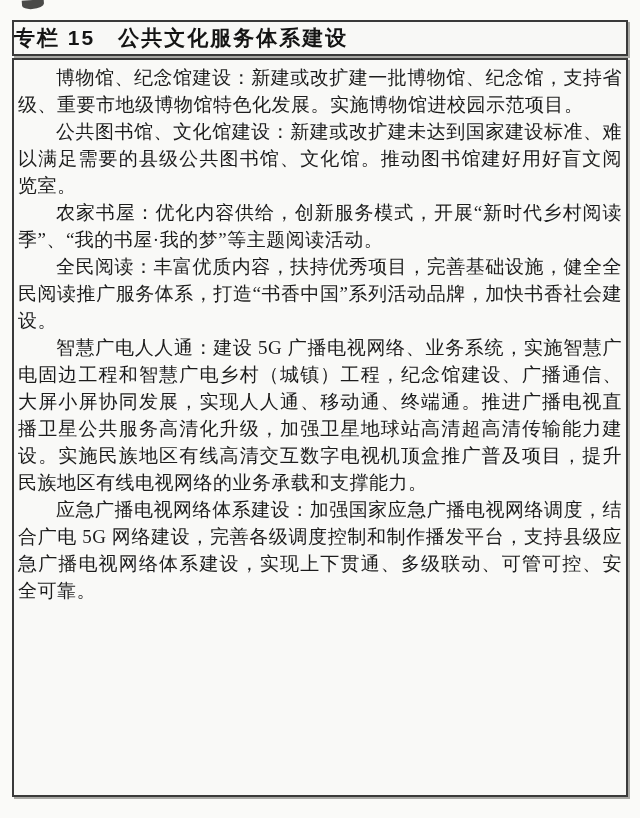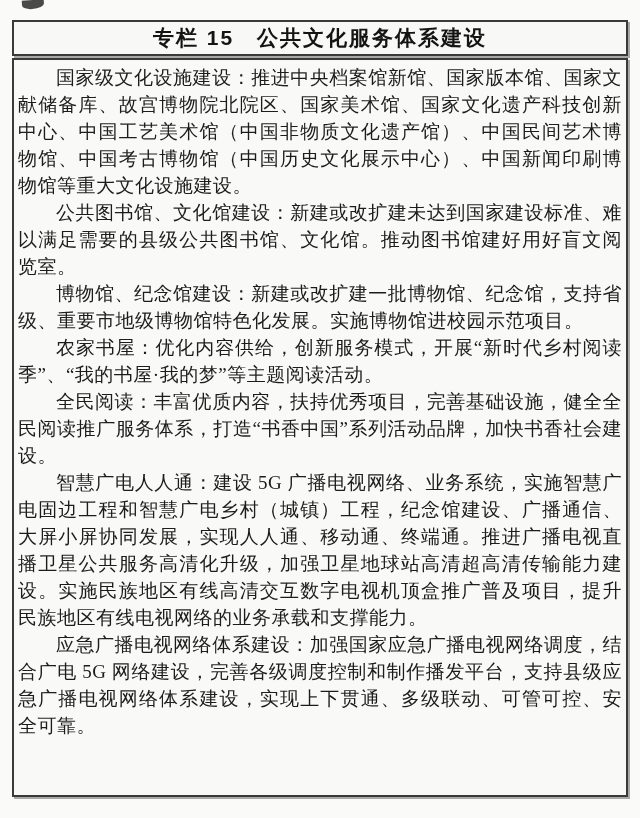--- a/index.html
+++ b/index.html
@@ -31,21 +31,21 @@
     position: absolute;
     left: 12px;
     top: 20px;
     width: 612px;
     height: 32px;
     border: 2px solid #3a3a3a;
     background: #f8f8f6;
     box-shadow: 2px 2px 0 #a8a8a4;
     display: flex;
     align-items: center;
-    justify-content: center;
+    justify-content: flex-start;
   }
   .title {
     margin: 0;
     font-family: "Liberation Sans", "DejaVu Sans", sans-serif;
     font-weight: bold;
     font-size: 21px;
     letter-spacing: 2px;
     color: #141414;
     white-space: nowrap;
   }
@@ -76,22 +76,21 @@
 
 <div class="page">
   <div class="scan-artifact"></div>
 
   <div class="title-box">
     <h1 class="title">专栏 15　公共文化服务体系建设</h1>
   </div>
 
   <div class="body-box">
     <div class="paragraphs">
-        <p class="para">国家级文化设施建设：推进中央档案馆新馆、国家版本馆、国家文献储备库、故宫博物院北院区、国家美术馆、国家文化遗产科技创新中心、中国工艺美术馆（中国非物质文化遗产馆）、中国民间艺术博物馆、中国考古博物馆（中国历史文化展示中心）、中国新闻印刷博物馆等重大文化设施建设。</p>
+        <p class="para">博物馆、纪念馆建设：新建或改扩建一批博物馆、纪念馆，支持省级、重要市地级博物馆特色化发展。实施博物馆进校园示范项目。</p>
         <p class="para">公共图书馆、文化馆建设：新建或改扩建未达到国家建设标准、难以满足需要的县级公共图书馆、文化馆。推动图书馆建好用好盲文阅览室。</p>
-        <p class="para">博物馆、纪念馆建设：新建或改扩建一批博物馆、纪念馆，支持省级、重要市地级博物馆特色化发展。实施博物馆进校园示范项目。</p>
         <p class="para">农家书屋：优化内容供给，创新服务模式，开展“新时代乡村阅读季”、“我的书屋·我的梦”等主题阅读活动。</p>
         <p class="para">全民阅读：丰富优质内容，扶持优秀项目，完善基础设施，健全全民阅读推广服务体系，打造“书香中国”系列活动品牌，加快书香社会建设。</p>
         <p class="para">智慧广电人人通：建设 5G 广播电视网络、业务系统，实施智慧广电固边工程和智慧广电乡村（城镇）工程，纪念馆建设、广播通信、大屏小屏协同发展，实现人人通、移动通、终端通。推进广播电视直播卫星公共服务高清化升级，加强卫星地球站高清超高清传输能力建设。实施民族地区有线高清交互数字电视机顶盒推广普及项目，提升民族地区有线电视网络的业务承载和支撑能力。</p>
         <p class="para">应急广播电视网络体系建设：加强国家应急广播电视网络调度，结合广电 5G 网络建设，完善各级调度控制和制作播发平台，支持县级应急广播电视网络体系建设，实现上下贯通、多级联动、可管可控、安全可靠。</p>
       </div>
   </div>
 </div>
 
 </body></html>

